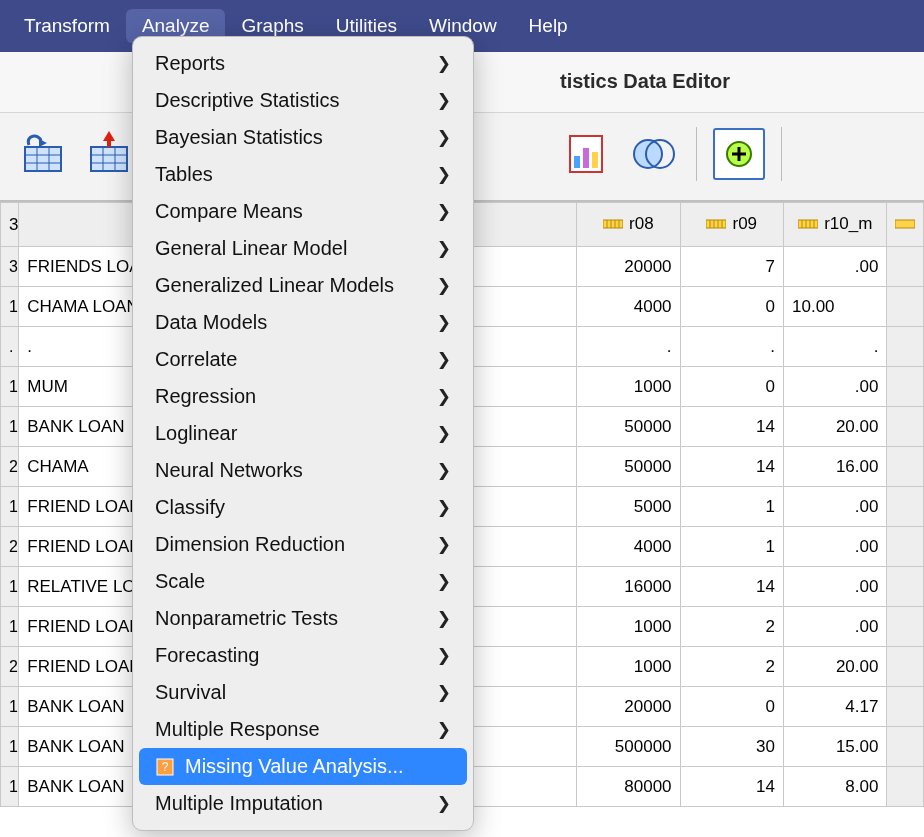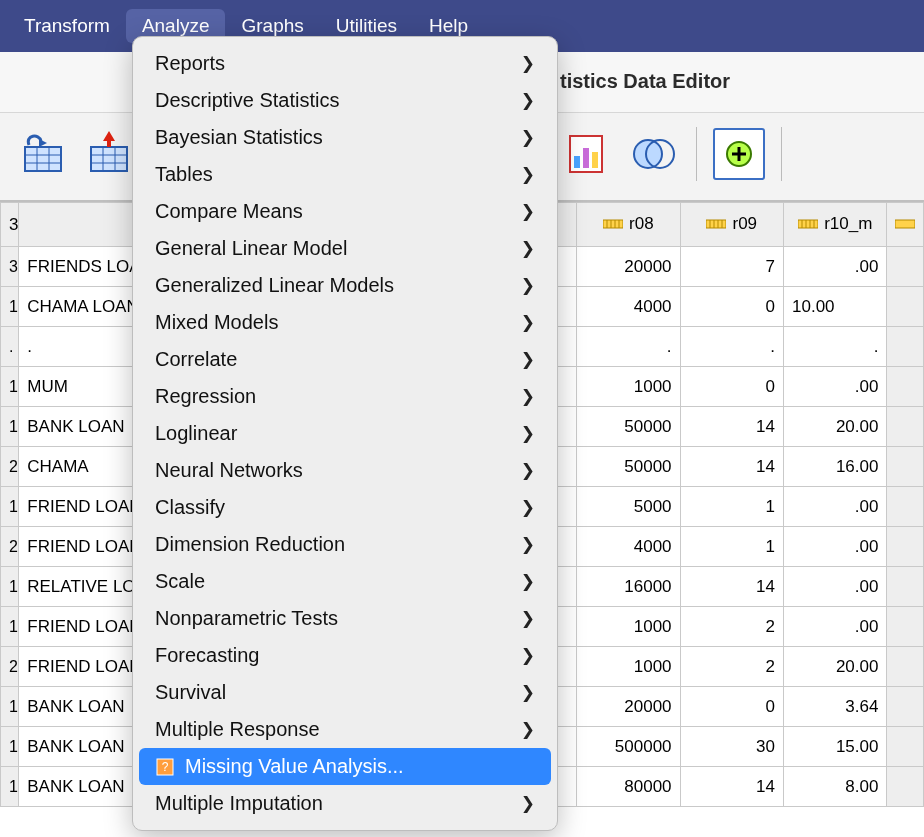--- a/index.html
+++ b/index.html
@@ -121,21 +121,21 @@
   .name-col { width: 120px; }
   .gap-before-cols { width: 430px; }
   .d-col { width: 102px; text-align: right; }
   .last-col { width: 36px; background: #eee; }
 
   
   .dropdown {
     position: absolute;
     left: 132px;
     top: 36px;
-    width: 426px;
+    width: 342px;
     background: #eeeeee;
     border: 1px solid #bdbdbd;
     border-radius: 10px;
     box-shadow: 0 8px 28px rgba(0,0,0,.25);
     padding: 8px 0;
     z-index: 50;
   }
   .dd-item {
     display: flex;
     align-items: center;
@@ -171,20 +171,21 @@
   
 </style>
 </head>
 <body>
 
 <div class="menubar">
   <div class="menubar-item">Transform</div>
   <div class="menubar-item active">Analyze</div>
   <div class="menubar-item">Graphs</div>
   <div class="menubar-item">Utilities</div>
+  <div class="menubar-item">Window</div>
   <div class="menubar-item">Help</div>
 </div>
 
 <div class="secbar">
   <span>tistics Data Editor</span>
 </div>
 
 <div class="toolbar-area">
   <div class="left-icons">
     <span class="toolbar-icon">
@@ -393,21 +394,21 @@
           <td style="text-align: right;">2</td>
           <td style="text-align: right;">20.00</td>
           <td class="last-col"></td>
         </tr>
         <tr>
           <td class="num-col" style="text-align: right;">1</td>
           <td style="overflow: hidden;">BANK LOAN</td>
           <td style="border-left: none; border-right: none;"></td>
           <td style="text-align: right;">20000</td>
           <td style="text-align: right;">0</td>
-          <td style="text-align: right;">3.64</td>
+          <td style="text-align: right;">4.17</td>
           <td class="last-col"></td>
         </tr>
         <tr>
           <td class="num-col" style="text-align: right;">1</td>
           <td style="overflow: hidden;">BANK LOAN</td>
           <td style="border-left: none; border-right: none;"></td>
           <td style="text-align: right;">500000</td>
           <td style="text-align: right;">30</td>
           <td style="text-align: right;">15.00</td>
           <td class="last-col"></td>
@@ -463,21 +464,21 @@
       <span class="chev">❯</span>
     </div>
     <div class="dd-item">
       <span class="dd-label-wrap">
         <span>Generalized Linear Models</span>
       </span>
       <span class="chev">❯</span>
     </div>
     <div class="dd-item">
       <span class="dd-label-wrap">
-        <span>Mixed Models</span>
+        <span>Data Models</span>
       </span>
       <span class="chev">❯</span>
     </div>
     <div class="dd-item">
       <span class="dd-label-wrap">
         <span>Correlate</span>
       </span>
       <span class="chev">❯</span>
     </div>
     <div class="dd-item">

